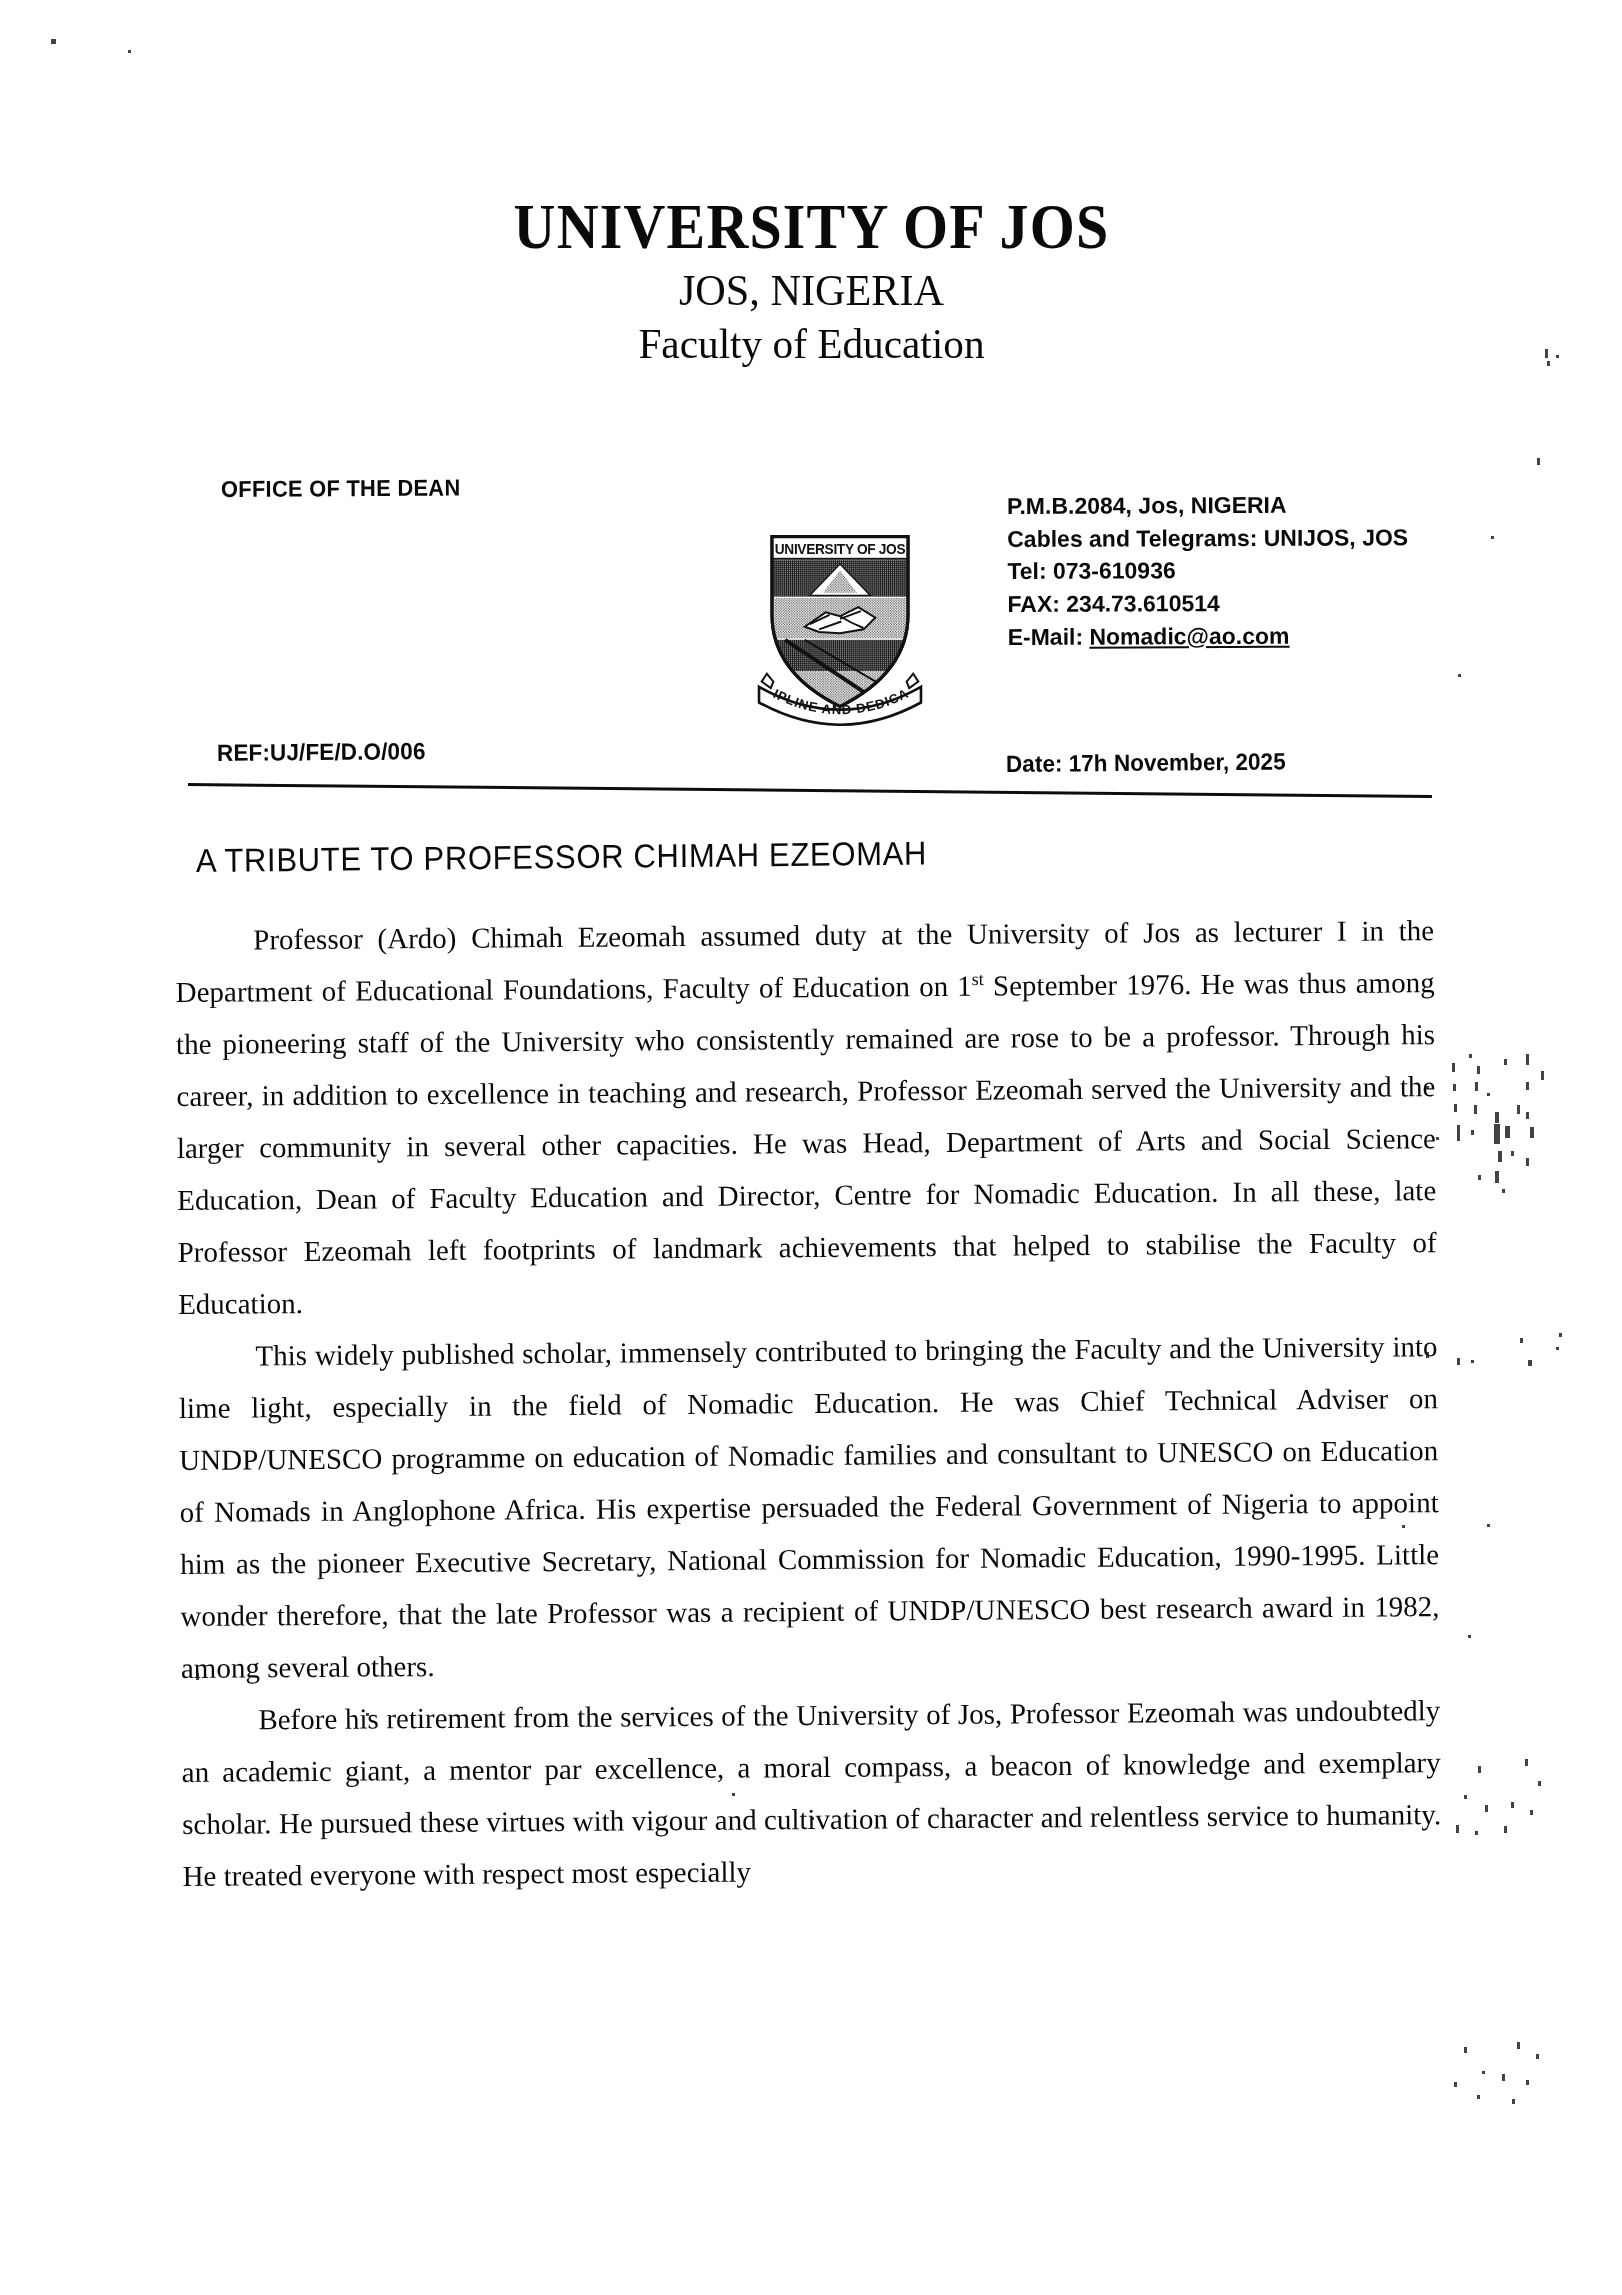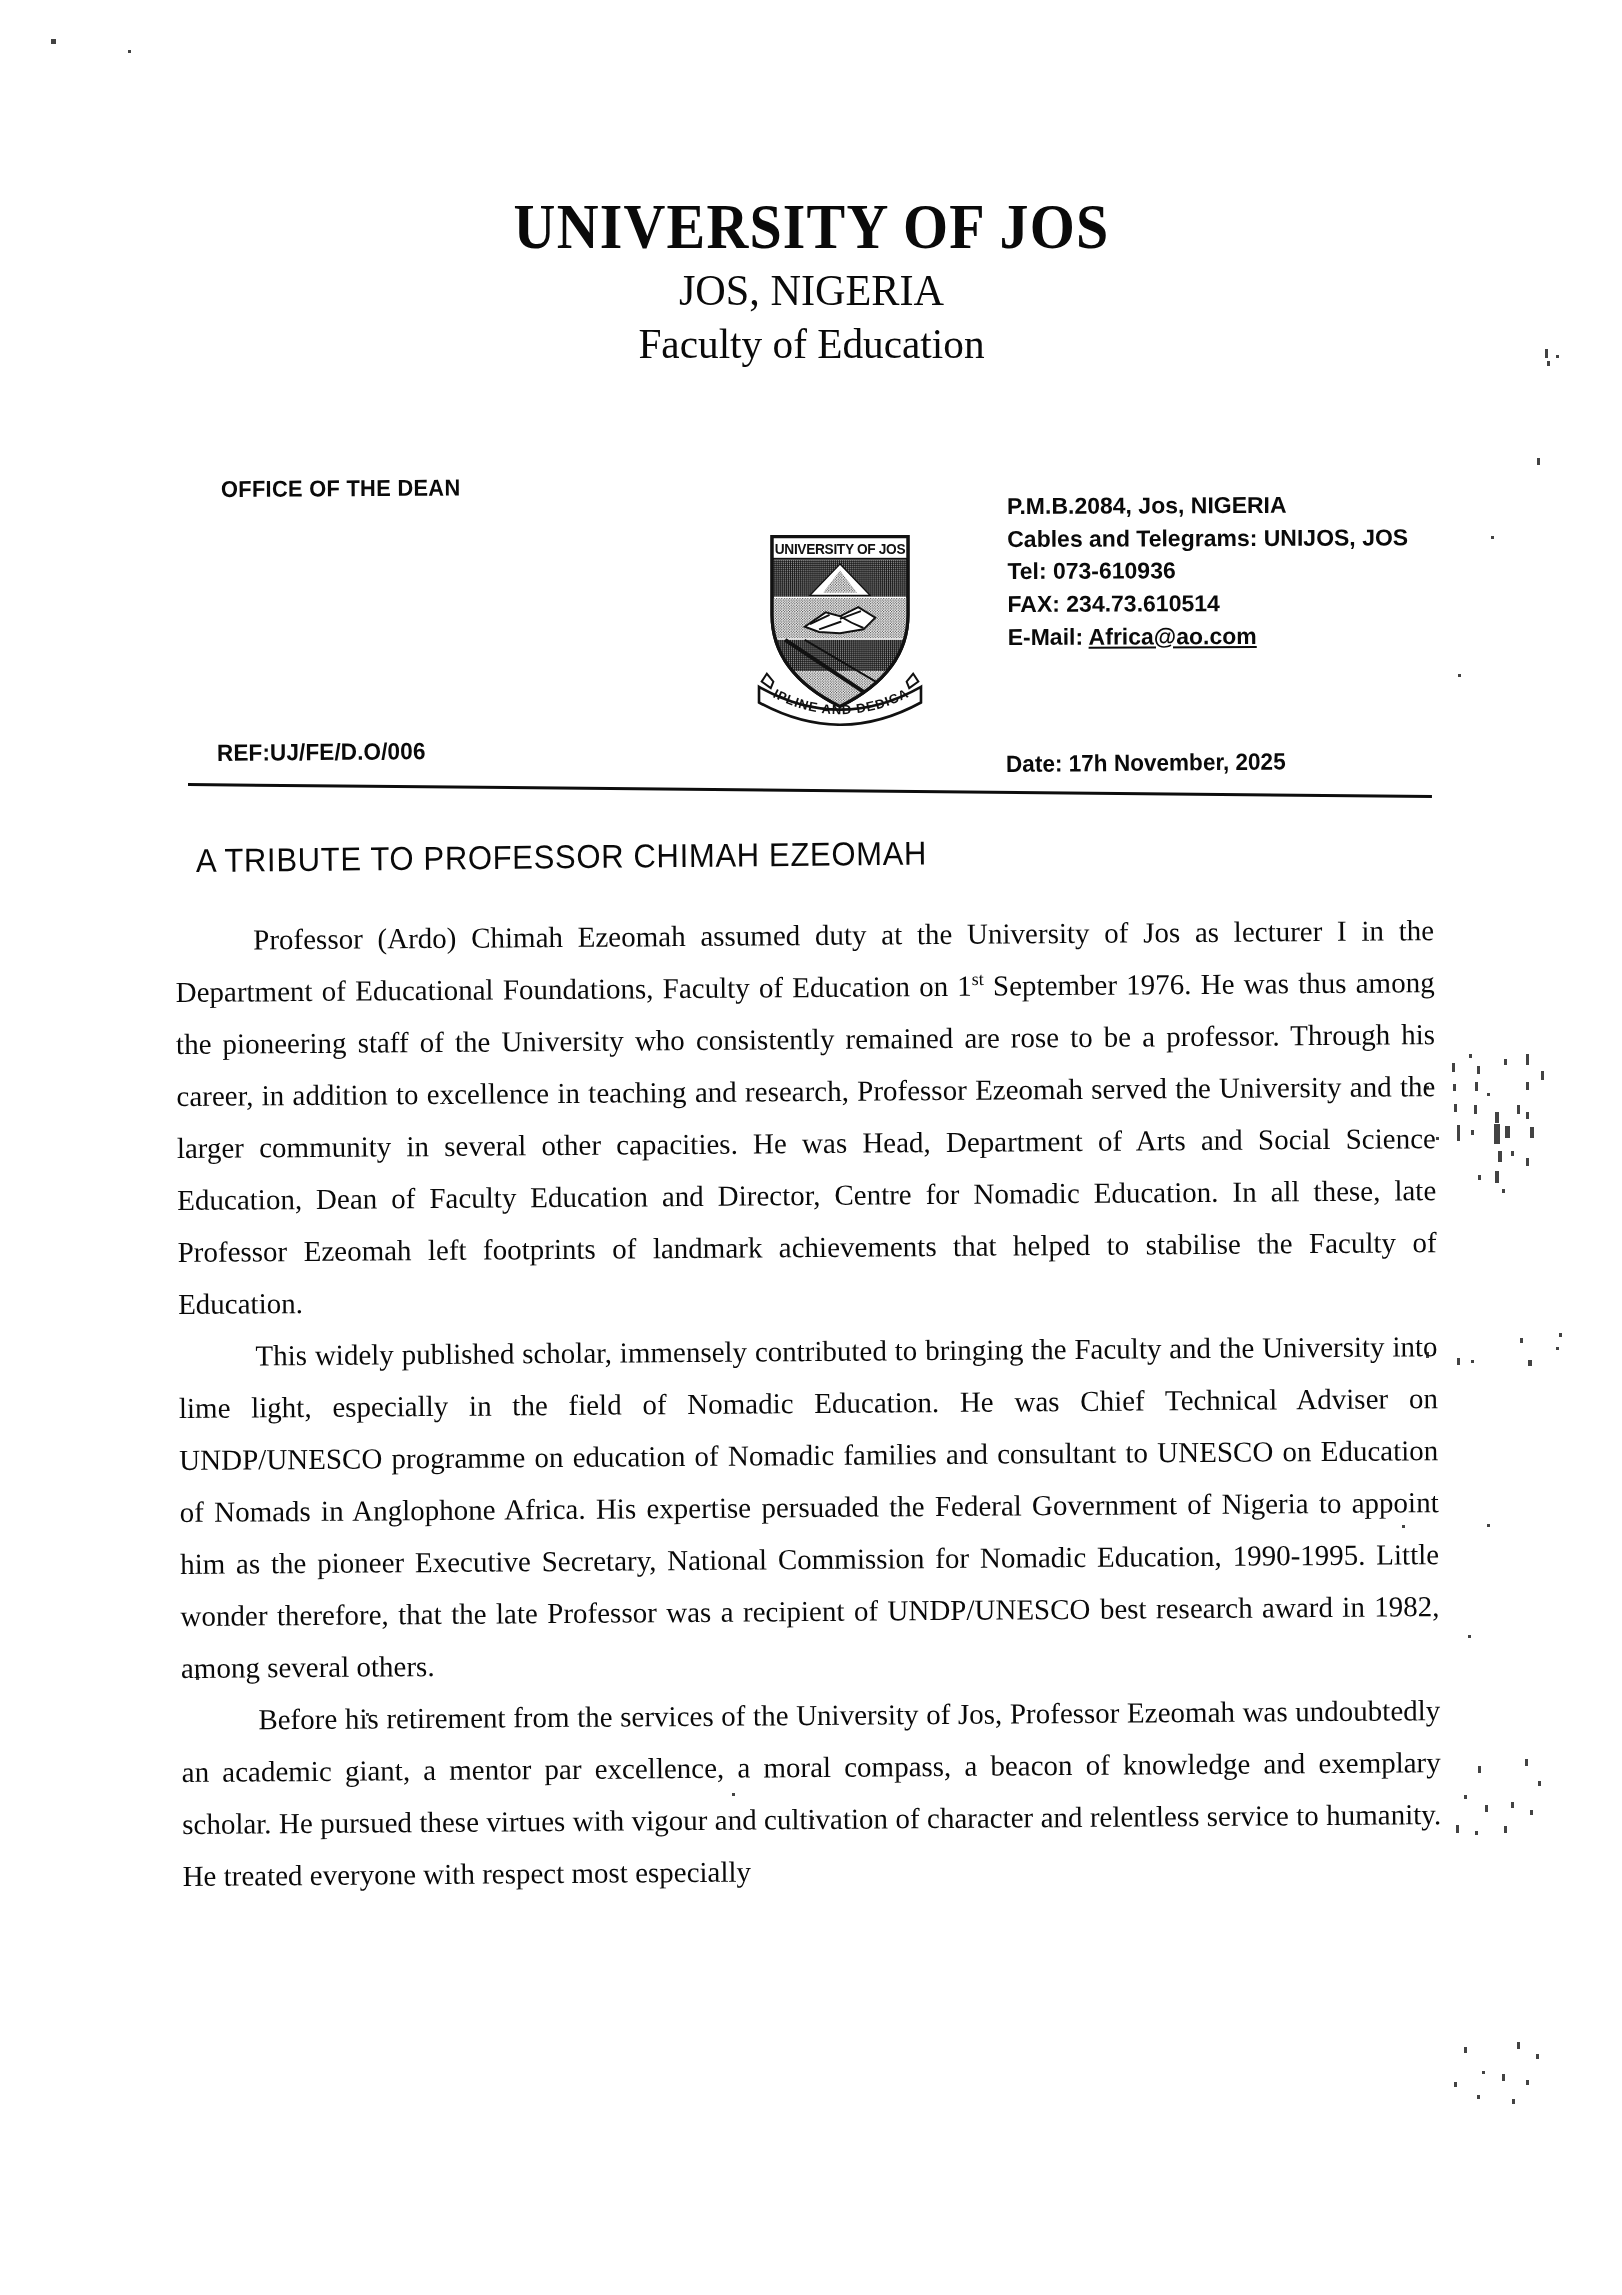--- a/index.html
+++ b/index.html
@@ -242,21 +242,21 @@
         <textPath href="#mottoPath" startOffset="50%" text-anchor="middle">DISCIPLINE AND DEDICATION</textPath>
       </text>
     </svg>
   </div>
 
   <div class="contact-block">
     <div class="line">P.M.B.2084, Jos, NIGERIA</div>
     <div class="line">Cables and Telegrams: UNIJOS, JOS</div>
     <div class="line">Tel: 073-610936</div>
     <div class="line">FAX: 234.73.610514</div>
-    <div class="line"><span>E-Mail: </span><span class="email-link">Africa@ao.com</span></div>
+    <div class="line"><span>E-Mail: </span><span class="email-link">Nomadic@ao.com</span></div>
   </div>
 
   <div class="ref-no">REF:UJ/FE/D.O/006</div>
   <div class="date-line">Date: 17h November, 2025</div>
   <div class="divider"></div>
 
   <div class="doc-title">A TRIBUTE TO PROFESSOR CHIMAH EZEOMAH</div>
 
   <div class="body-copy">
     <p><span>Professor (Ardo) Chimah Ezeomah assumed duty at the University of Jos as lecturer I in the Department of Educational Foundations, Faculty of Education on 1</span><sup>st</sup><span> September 1976. He was thus among the pioneering staff of the University who consistently remained are rose to be a professor. Through his career, in addition to excellence in teaching and research, Professor Ezeomah served the University and the larger community in several other capacities. He was Head, Department of Arts and Social Science Education, Dean of Faculty Education and Director, Centre for Nomadic Education. In all these, late Professor Ezeomah left footprints of landmark achievements that helped to stabilise the Faculty of Education.</span></p>

